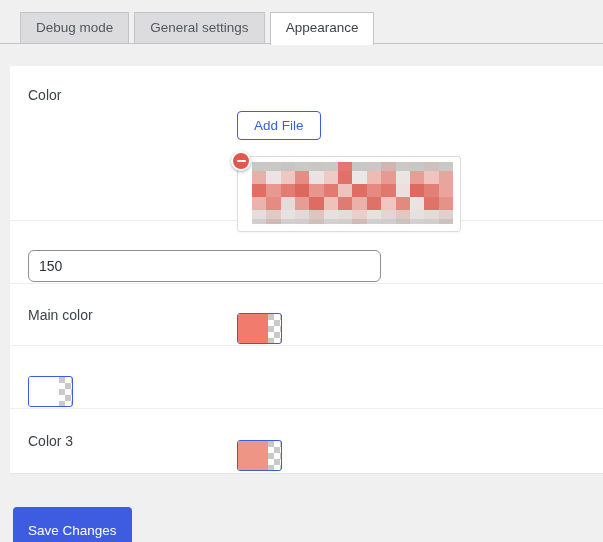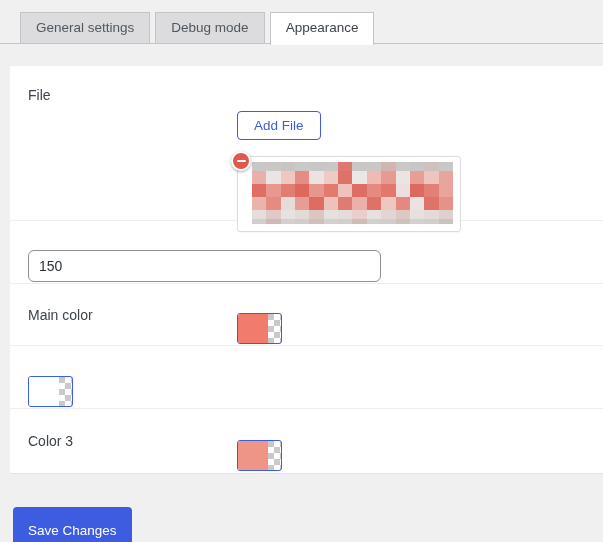--- a/index.html
+++ b/index.html
@@ -150,32 +150,32 @@
     cursor: pointer;
   }
 </style>
 </head>
 <body>
 
 
 
 
 <div class="tabbar">
+  <div class="tab">Debug mode</div>
   <div class="tab">General settings</div>
-  <div class="tab">Debug mode</div>
   <div class="tab active">Appearance</div>
 </div>
 
 <div class="gap"></div>
 
 
 <div class="panel">
 
   <div class="row row-logo">
-    <div class="row-label">File</div>
+    <div class="row-label">Color</div>
     <div class="row-control">
       <button class="addfile-btn">Add File</button>
       <div class="logo-preview">
         <div class="remove-icon">
           <div class="minus"></div>
         </div>
         <div class="logo-mosaic">
             <div style="background: rgb(202, 200, 199);"></div>
             <div style="background: rgb(202, 200, 199);"></div>
             <div style="background: rgb(199, 197, 196);"></div>

